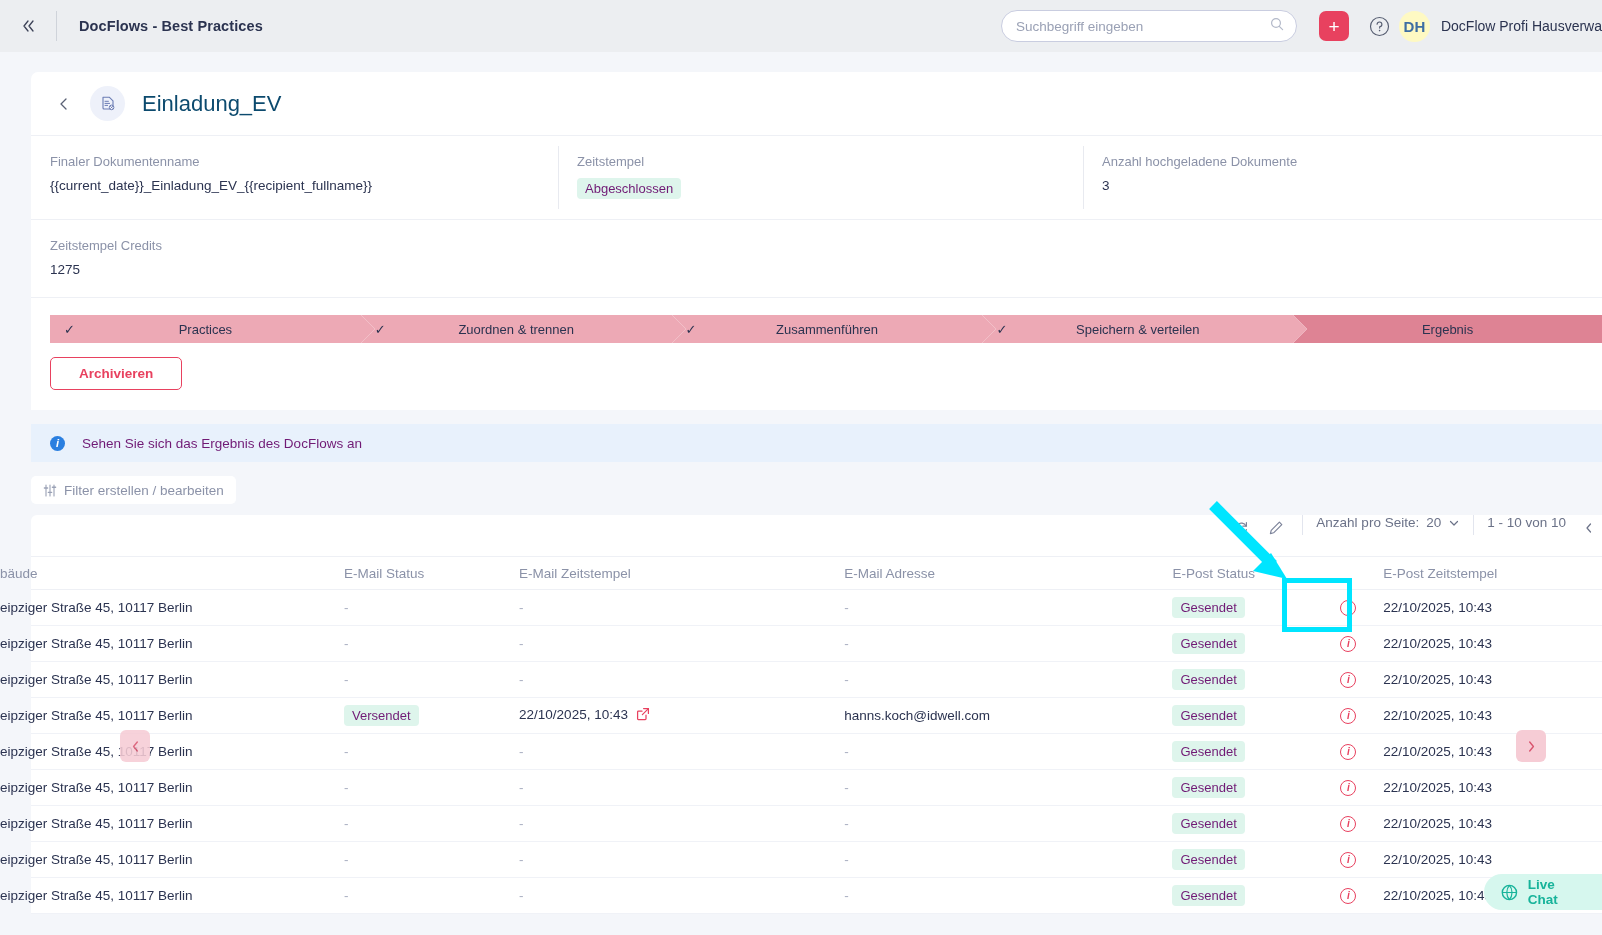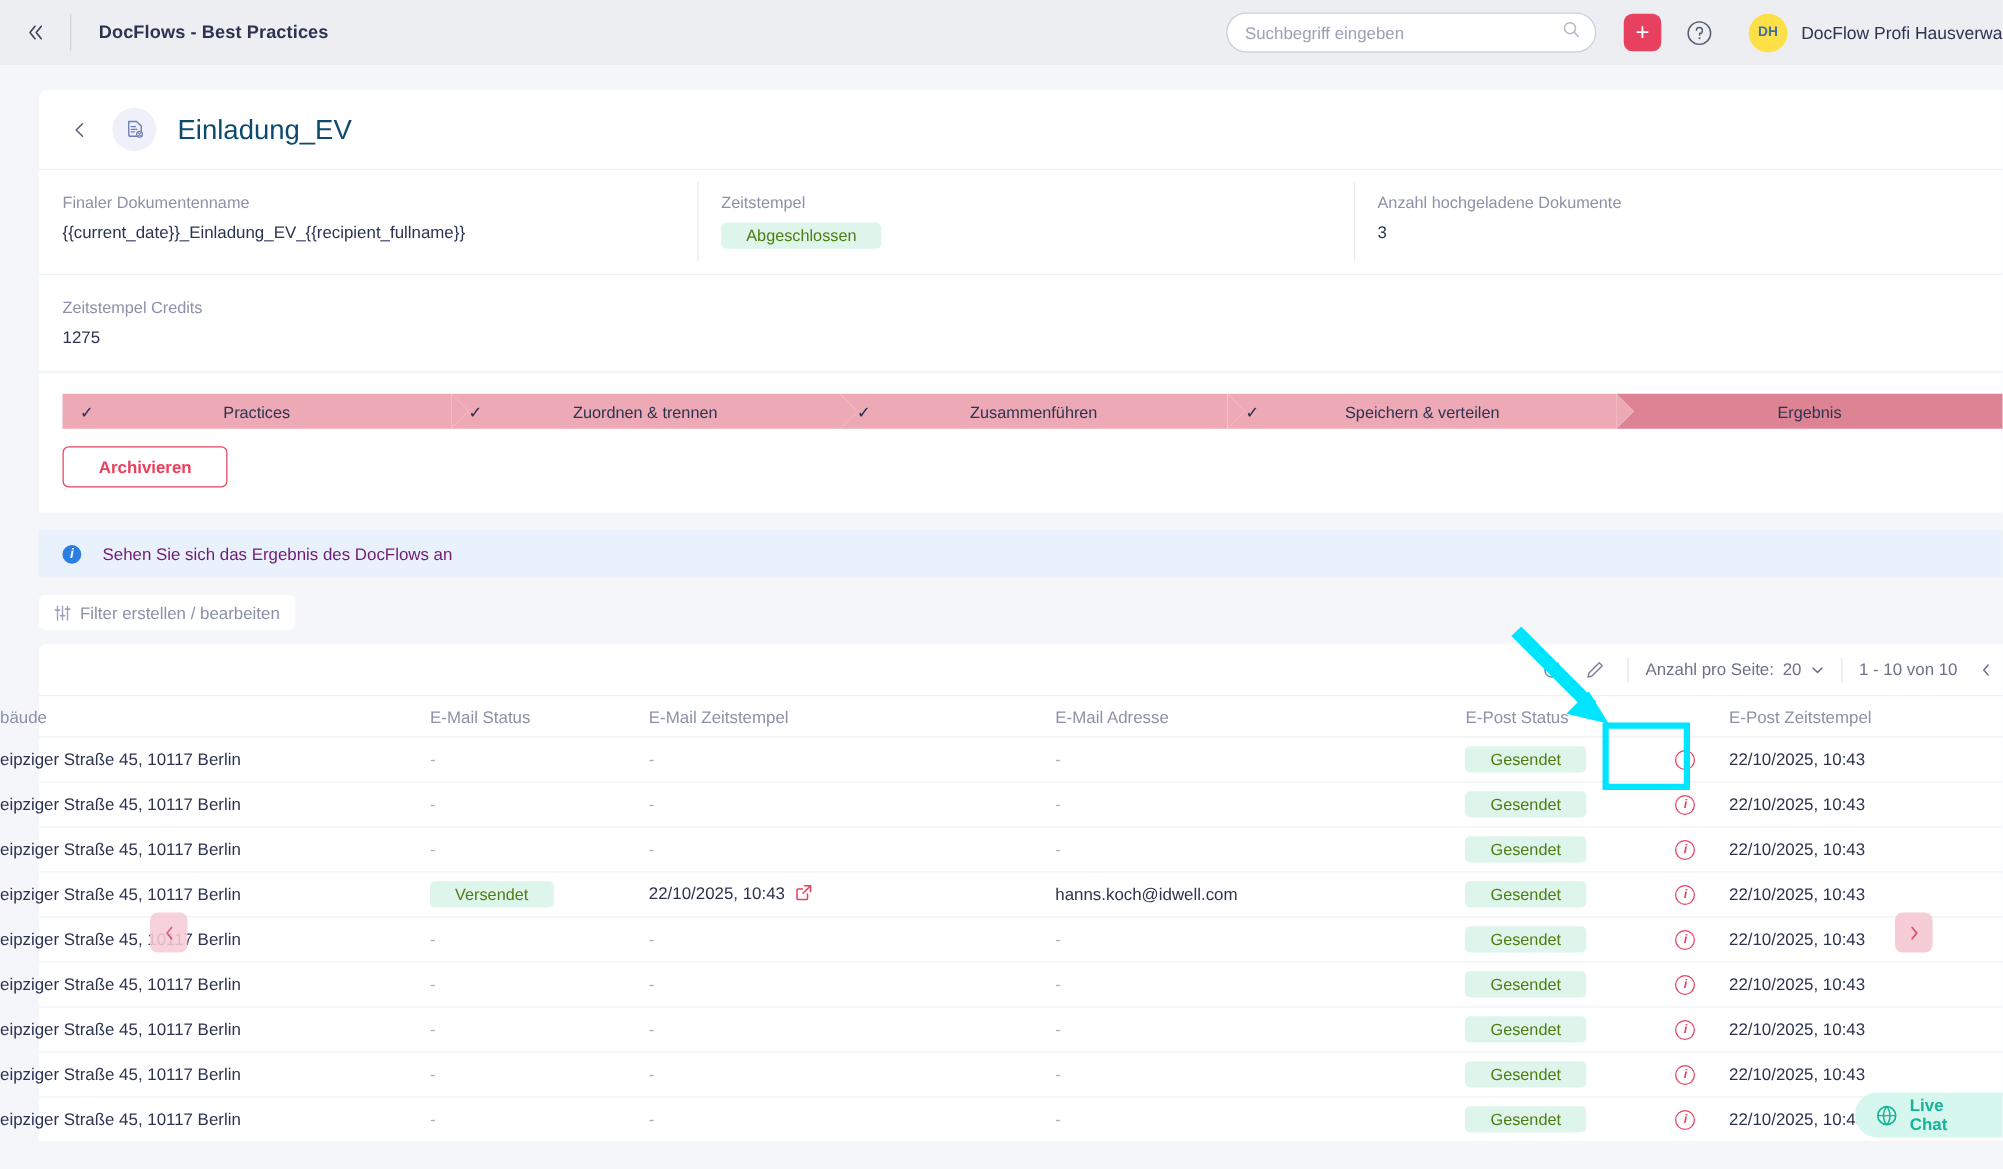--- a/index.html
+++ b/index.html
@@ -48,22 +48,22 @@
     margin-left: 22px;
     width: 30px; height: 30px; border-radius: 7px; background: #e8415f;
     color: #fff; display: flex; align-items: center; justify-content: center;
     font-size: 19px; line-height: 1; cursor: pointer; font-weight: 300;
   }
   .help-btn {
     margin-left: 20px; width: 22px; height: 22px; cursor: pointer;
     display: flex; align-items: center; justify-content: center; color: #555c70;
   }
   .avatar {
-    margin-left: 28px; width: 31px; height: 31px; border-radius: 50%;
-    background: #fde047; color: #3e6ea3; font-size: 11px; font-weight: 700;
+    margin-left: 8px; width: 31px; height: 31px; border-radius: 50%;
+    background: #fef9c3; color: #3e6ea3; font-size: 15px; font-weight: 700;
     display: flex; align-items: center; justify-content: center;
   }
   .user-name {
     margin-left: 11px; font-size: 14px; color: #2b3350;
     white-space: nowrap; overflow: hidden;
   }
 
   
   .page {
     position: absolute; top: 52px; left: 0; width: 1602px; height: 883px;
@@ -95,22 +95,22 @@
   .meta-cell {
     padding: 18px 0 20px 19px; position: relative;
   }
   .meta-cell + .meta-cell::before {
     content: ""; position: absolute; left: 0; top: 10px; bottom: 10px;
     width: 1px; background: #e8eaf0;
   }
   .meta-label { font-size: 13px; color: #8b92a8; margin-bottom: 9px; }
   .meta-value { font-size: 13.5px; color: #2b3350; }
   .chip-green {
-    display: inline-block; background: #def5ec; color: #4d7c0f;
-    font-size: 13px; padding: 3px 20px; border-radius: 4px;
+    display: inline-block; background: #def5ec; color: #701a75;
+    font-size: 13px; padding: 3px 8px; border-radius: 4px;
   }
   .mc1 { width: 527px; }
   .mc2 { width: 525px; }
   .mc3 { width: 519px; }
   .meta-row2 { border-bottom: 1px solid #eef0f5; }
 
   
   .stepper-wrap { padding: 17px 0 14px 19px; }
   .stepper { display: flex; height: 28px; }
   .step {
@@ -165,21 +165,21 @@
     background: #fff; border-radius: 5px; height: 28px; padding: 0 12px;
     font-size: 13.5px; color: #8b92a8; cursor: pointer;
   }
 
   
   .table-card {
     margin-top: 11px; width: 1571px; background: #fff; border-radius: 6px 0 0 0;
     position: relative;
   }
   .table-toolbar {
-    height: 41px; display: flex; align-items: center; justify-content: flex-end;
+    height: 41px; display: flex; align-items: flex-start; justify-content: flex-end;
     padding-right: 0; gap: 0; font-size: 13.5px; color: #6b7288;
   }
   .tb-icon { width: 26px; height: 26px; display:flex; align-items:center; justify-content:center;
              color:#7b8299; cursor:pointer; }
   .tb-sep { width:1px; height:20px; background:#e2e5ee; margin:0 13px; }
   .tb-pagesize { display:flex; align-items:center; gap:7px; cursor:pointer; }
   .tb-range { white-space:nowrap; }
 
   .thead {
     display: flex; height: 34px; align-items: center;

